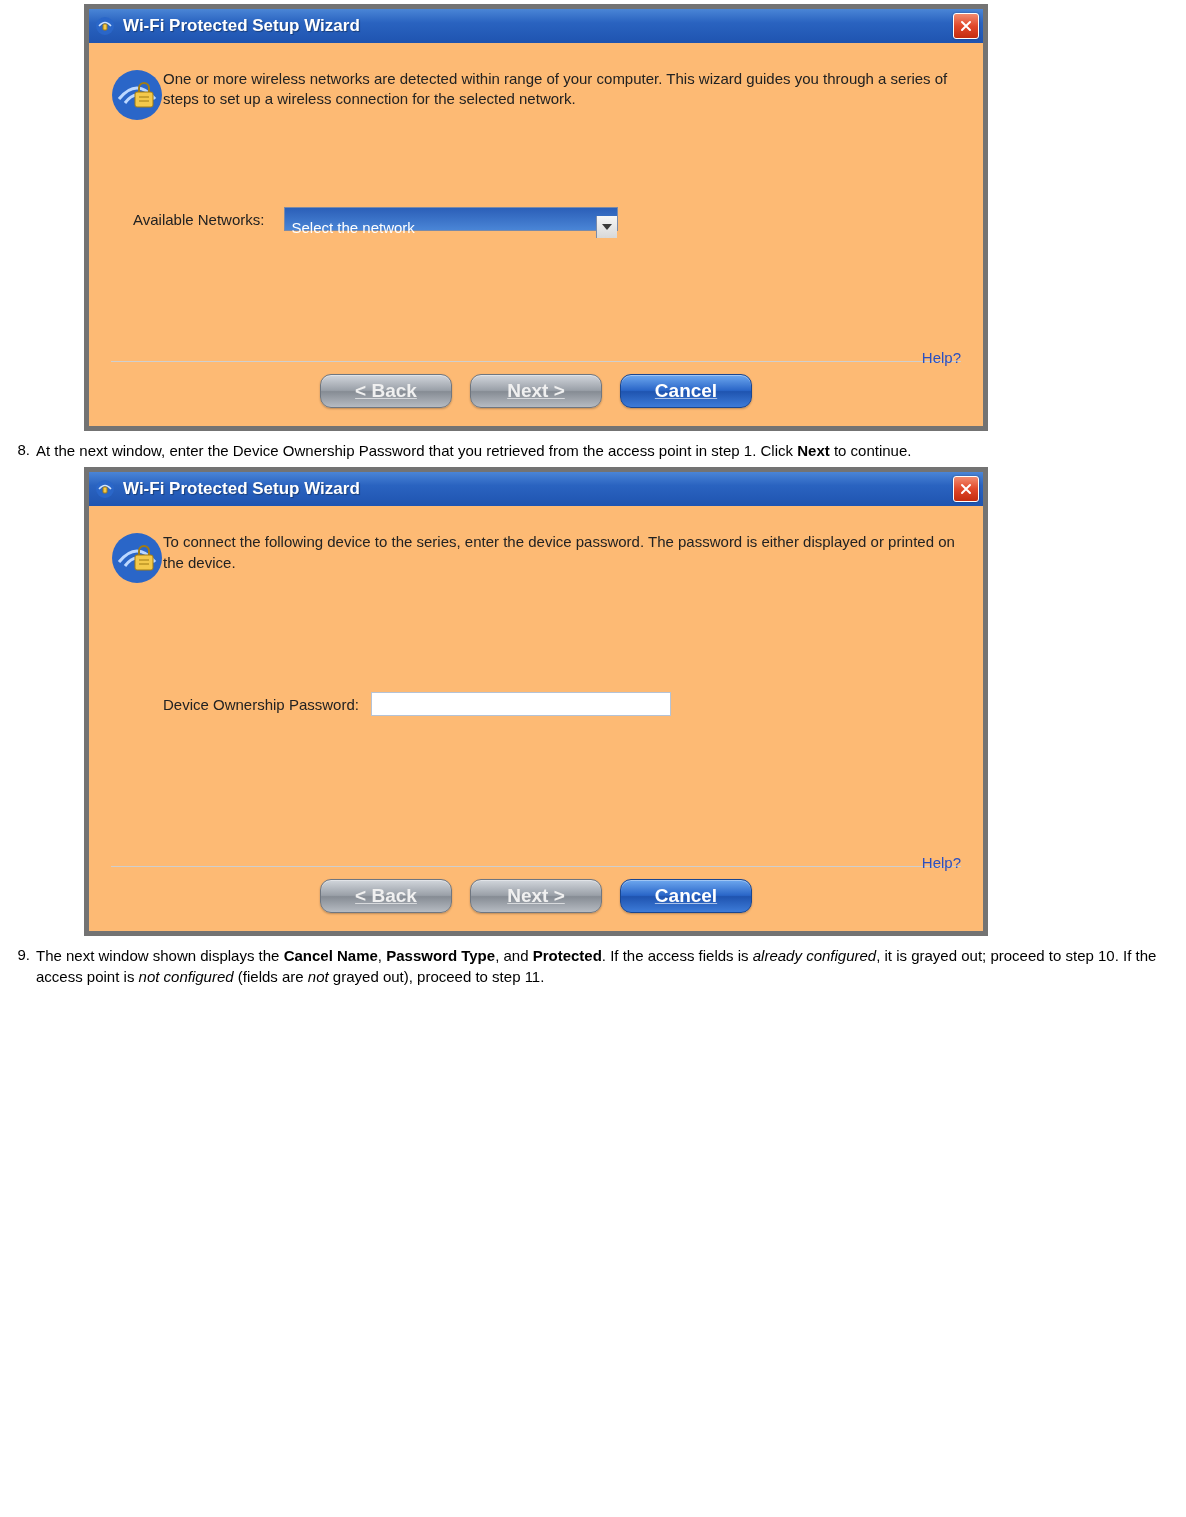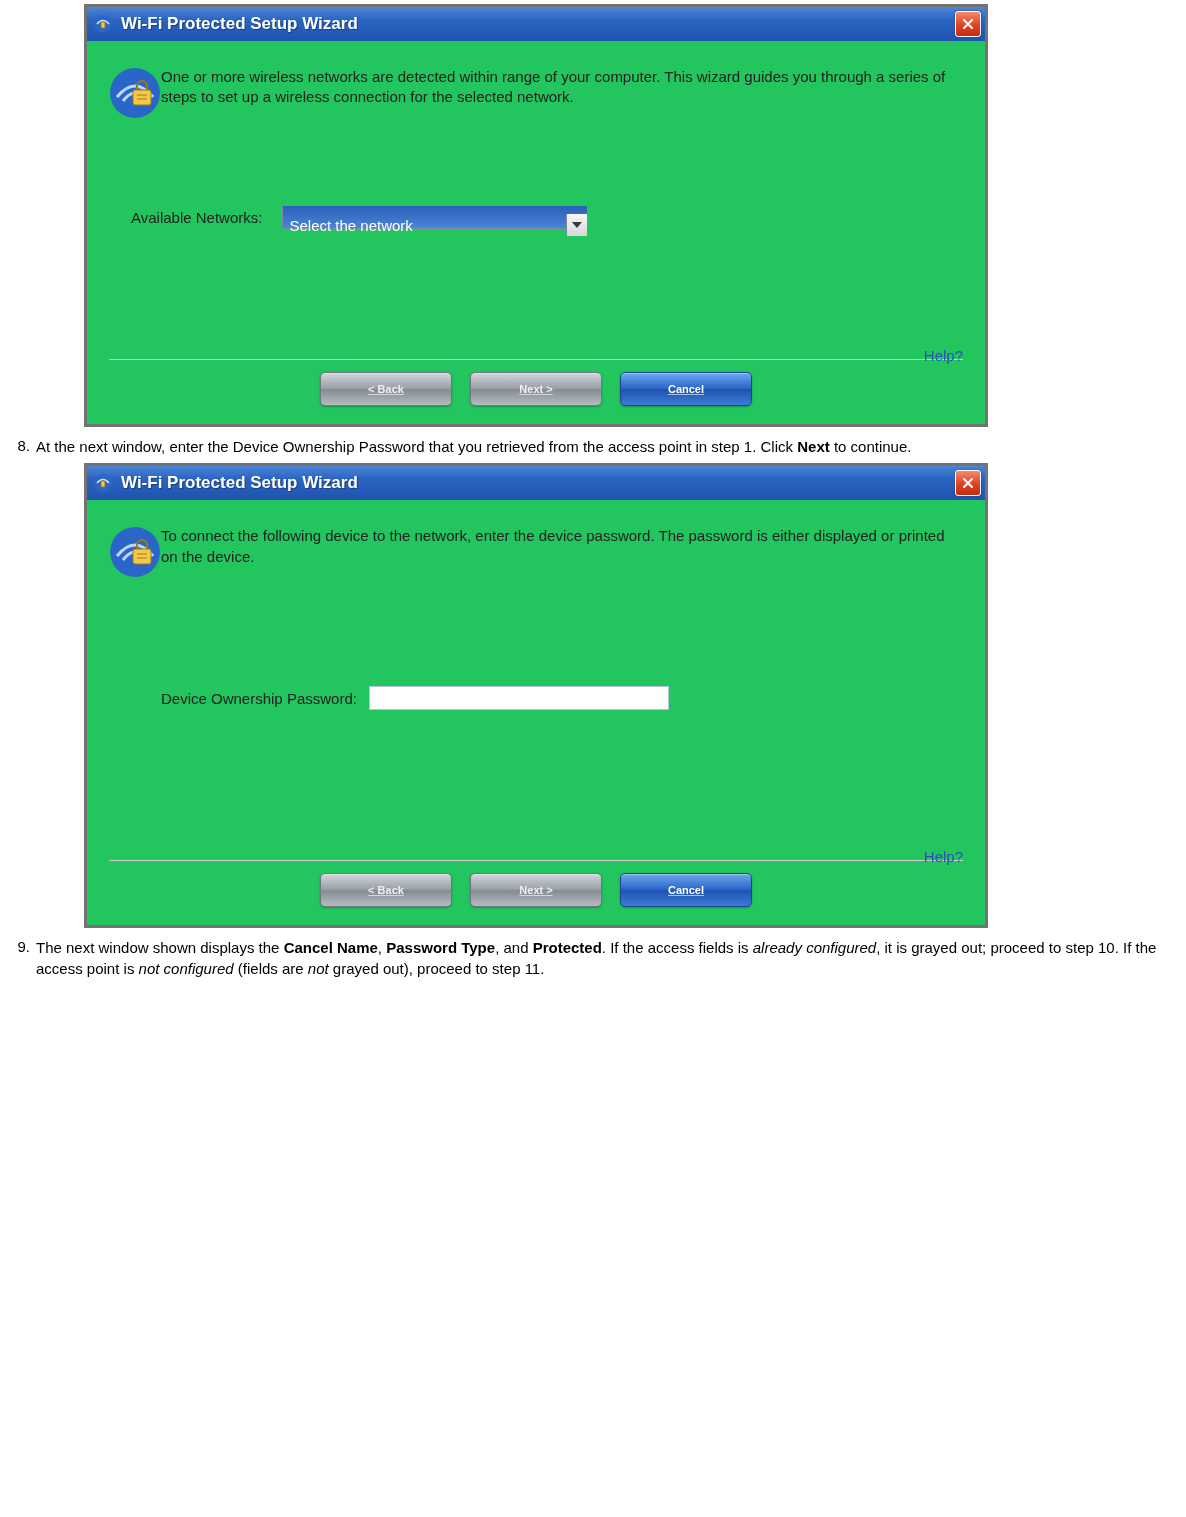--- a/index.html
+++ b/index.html
@@ -31,23 +31,23 @@
     line-height: 1.35;
   }
   .step-text b { font-weight: bold; }
   .step-text i { font-style: italic; }
   .dialog-wrap {
     margin: 4px 0 10px 84px;
     width: 904px;
   }
   .dialog {
     width: 100%;
-    border: 3px solid #737373;
+    border: 5px solid #737373;
     box-sizing: border-box;
-    background: #22c55e;
+    background: #fdba74;
     font-family: Tahoma, Verdana, sans-serif;
   }
   .titlebar {
     height: 34px;
     background: linear-gradient(#4a85d6 0%, #2a63c0 40%, #1f54b0 100%);
     display: flex;
     align-items: center;
     padding: 0 4px 0 6px;
     gap: 8px;
   }
@@ -109,21 +109,21 @@
     margin-left: 22px;
     gap: 20px;
   }
   .field-label {
     white-space: nowrap;
   }
   .select-box {
     display: flex;
     align-items: center;
     height: 24px;
-    width: 306px;
+    width: 334px;
     border: 1px solid #7a8aa8;
     background: linear-gradient(#2b5fb8, #4a85d6);
     color: #fff;
     font-size: 15px;
     padding: 16px 0 0 6px;
     box-sizing: border-box;
     position: relative;
   }
   .select-text { flex:1; }
   .select-arrow {
@@ -160,22 +160,22 @@
   }
   .btn-row {
     display: flex;
     justify-content: center;
     gap: 18px;
     padding-bottom: 4px;
   }
   .btn {
     width: 130px;
     height: 32px;
-    border-radius: 5px;
-    font-size: 11px;
+    border-radius: 11px;
+    font-size: 19px;
     color: #fff;
     font-weight: bold;
     display: flex;
     align-items: center;
     justify-content: center;
     text-decoration: underline;
     text-decoration-color: rgba(255,255,255,.6);
     box-shadow: inset 0 1px 0 rgba(255,255,255,.35), 0 1px 2px rgba(0,0,0,.25);
     cursor: pointer;
   }
@@ -285,21 +285,21 @@
             <svg width="52" height="52" viewBox="0 0 52 52">
               <circle cx="26" cy="26" r="25" fill="#2a66c8"></circle>
               <path d="M8 30 Q26 8 44 30" stroke="#bcd8ff" stroke-width="3" fill="none"></path>
               <path d="M14 34 Q26 18 38 34" stroke="#bcd8ff" stroke-width="3" fill="none"></path>
               <rect x="24" y="23" width="18" height="15" rx="2" fill="#f3c94b" stroke="#a07b12" stroke-width="1"></rect>
               <path d="M28 23 v-4 a5 5 0 0 1 10 0 v4" stroke="#a07b12" stroke-width="2" fill="none"></path>
               <line x1="28" y1="28" x2="38" y2="28" stroke="#a07b12"></line>
               <line x1="28" y1="32" x2="38" y2="32" stroke="#a07b12"></line>
             </svg>
           </span>
-          <div class="intro-text">To connect the following device to the network, enter the device password. The password is either displayed or printed on the device.</div>
+          <div class="intro-text">To connect the following device to the series, enter the device password. The password is either displayed or printed on the device.</div>
         </div>
 
         <div class="field-row">
           <span class="field-label">Device Ownership Password:</span>
           <input class="text-input" type="text" value="" style="">
         </div>
 
         <span class="help-link">Help?</span>
 
         <div style="height:150px"></div>

